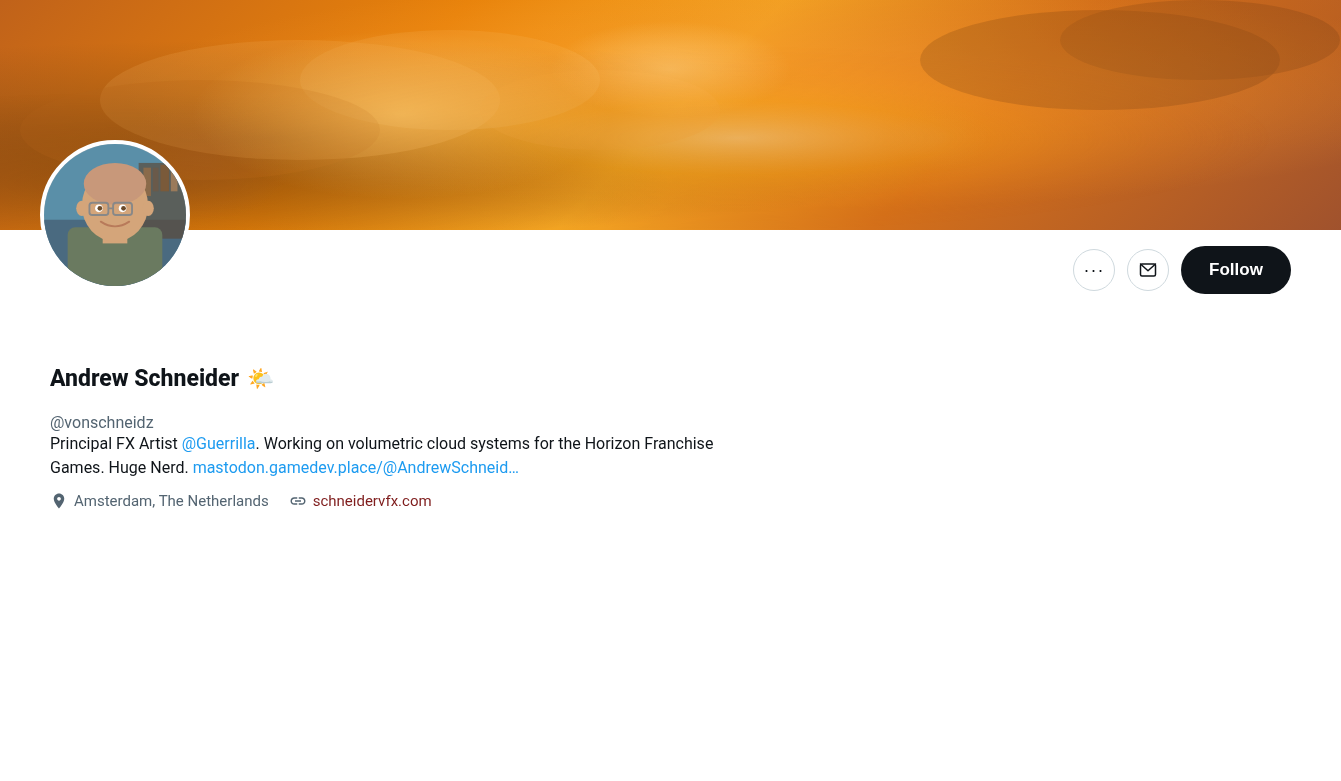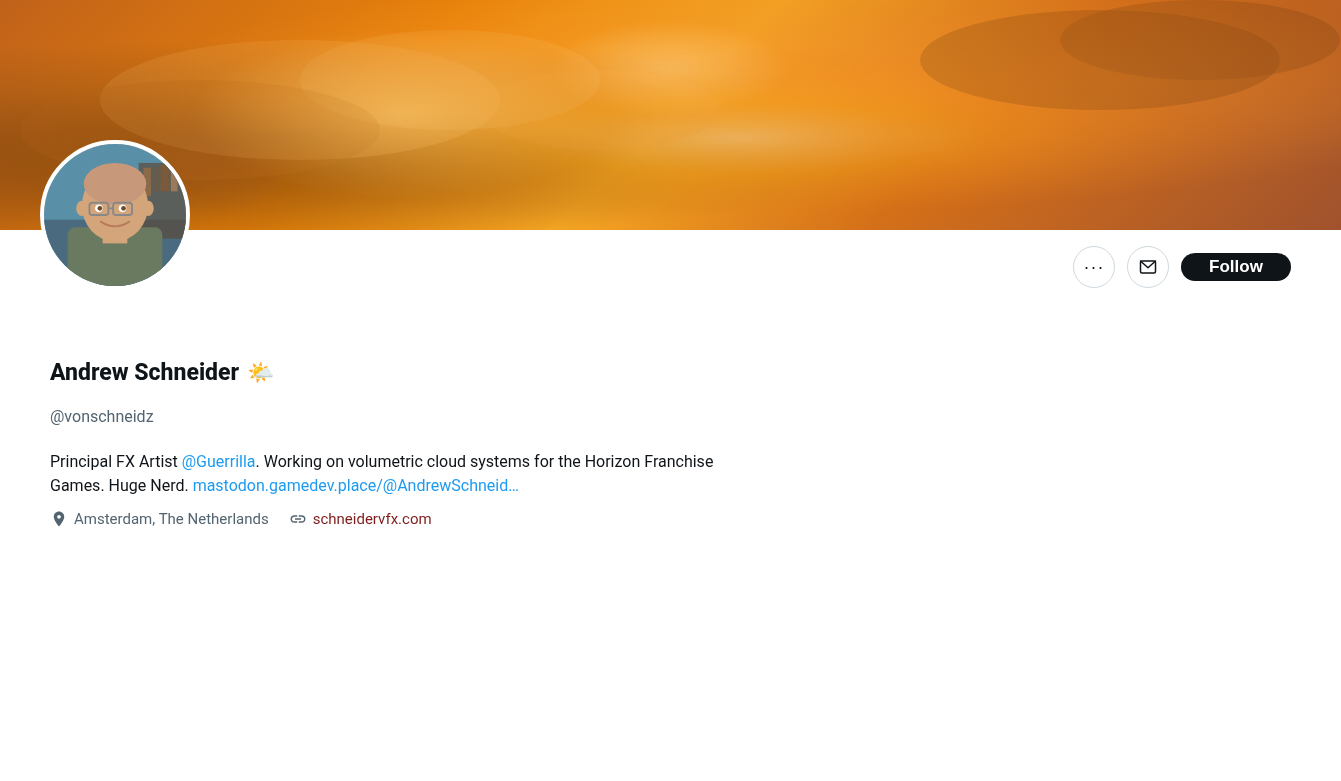--- a/index.html
+++ b/index.html
@@ -95,21 +95,21 @@
       background: #fff;
       cursor: pointer;
       display: flex;
       align-items: center;
       justify-content: center;
       font-size: 17px;
       color: #0f1419;
     }
 
     .btn-follow {
-      height: 28px;
+      height: 48px;
       padding: 4px 24px;
       border-radius: 24px;
       border: none;
       background: #0f1419;
       color: #fff;
       font-size: 17px;
       font-weight: 700;
       cursor: pointer;
       display: flex;
       align-items: center;
@@ -136,21 +136,21 @@
       font-size: 22px;
     }
 
     .username {
       font-size: 16px;
       color: #536471;
       margin-top: 19px;
     }
 
     .bio {
-      margin-top: 24px;
+      margin-top: 0;
       font-size: 16px;
       color: #0f1419;
       line-height: 1.5;
       max-width: 700px;
     }
 
     .bio a {
       color: #1d9bf0;
       text-decoration: none;
     }

